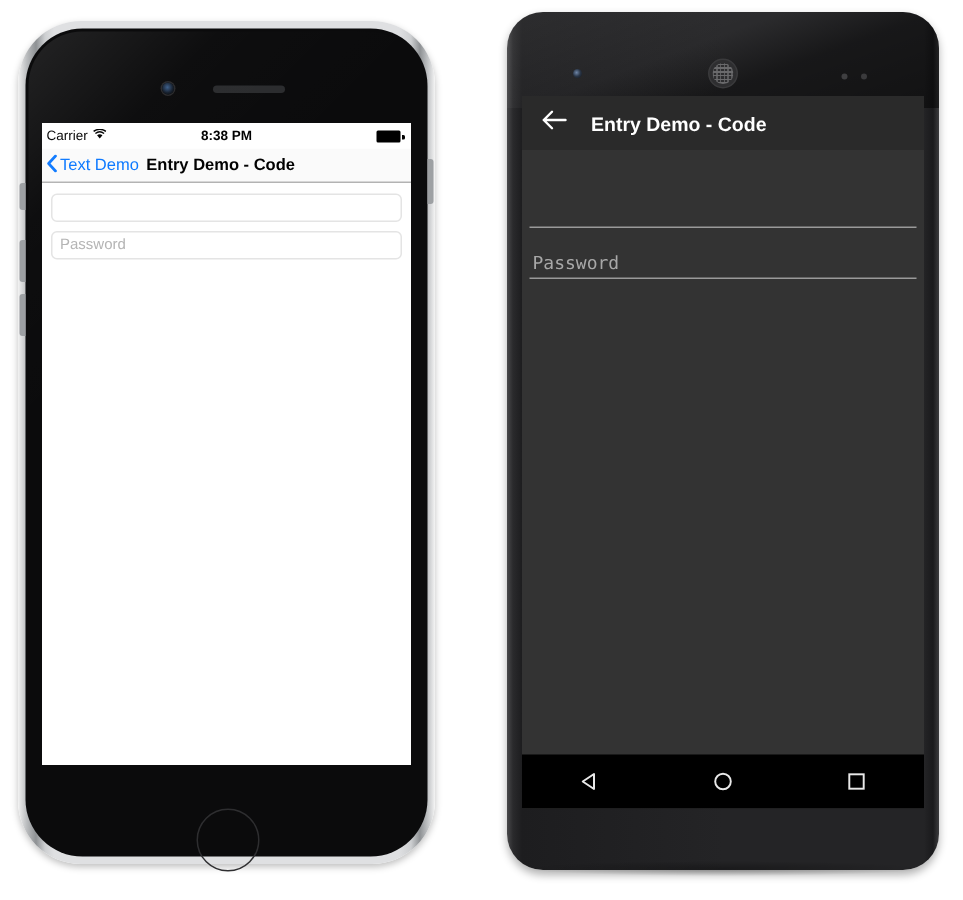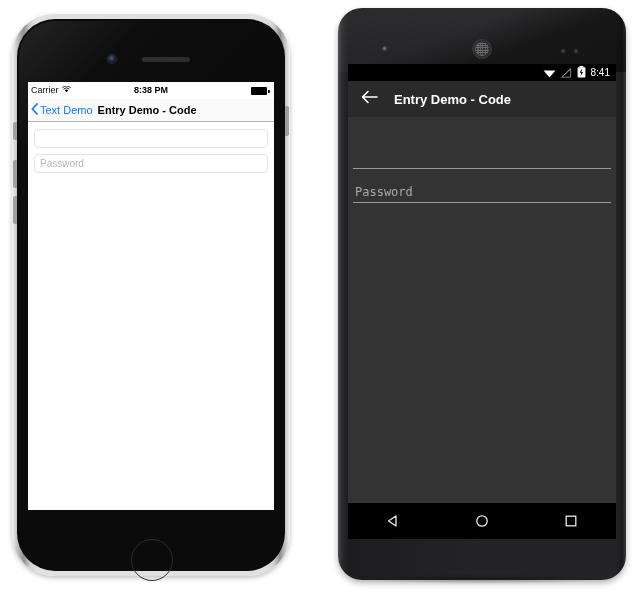--- a/index.html
+++ b/index.html
@@ -406,41 +406,20 @@
   <div class="and-top-gloss"></div>
   <div class="and-bottom-shadow"></div>
 
   <div class="and-camera"></div>
   <div class="and-speaker"></div>
   <div class="and-sensor1"></div>
   <div class="and-sensor2"></div>
 
   <div class="and-screen">
 
-    <div class="and-statusbar">
-      <span>
-        <svg width="13" height="10" viewBox="0 0 13 10">
-          <path d="M0.6 2.4 L6.5 9.4 L12.4 2.4 Z" fill="#ffffff"></path>
-        </svg>
-      </span>
-      <span>
-        <svg width="11" height="10" viewBox="0 0 11 10">
-          <path d="M0.8 9.2 L9.6 9.2 L9.6 0.8 Z" fill="none" stroke="#7e7e7e" stroke-width="1"></path>
-          <path d="M0.8 9.2 L9.6 0.8" stroke="#9a9a9a" stroke-width="1"></path>
-        </svg>
-      </span>
-      <span>
-        <svg width="9" height="12" viewBox="0 0 9 12">
-          <rect x="2.6" y="0" width="3.8" height="1.3" fill="#ffffff"></rect>
-          <rect x="0.6" y="1.3" width="7.8" height="10.3" rx="0.8" fill="#ffffff"></rect>
-          <path d="M5.0 2.6 L2.6 6.7 L4.1 6.7 L3.6 10.3 L6.2 5.9 L4.6 5.9 Z" fill="#1a1a1a"></path>
-        </svg>
-      </span>
-      <span class="and-status-time">8:41</span>
-    </div>
 
     <div class="and-appbar">
       <span>
         <svg width="17" height="14" viewBox="0 0 17 14">
           <path d="M16 7 L1.5 7 M7 1.5 L1.5 7 L7 12.5" stroke="#ffffff" stroke-width="1.6" fill="none" stroke-linecap="round" stroke-linejoin="round"></path>
         </svg>
       </span>
       <span class="and-appbar-title">Entry Demo - Code</span>
     </div>
 

